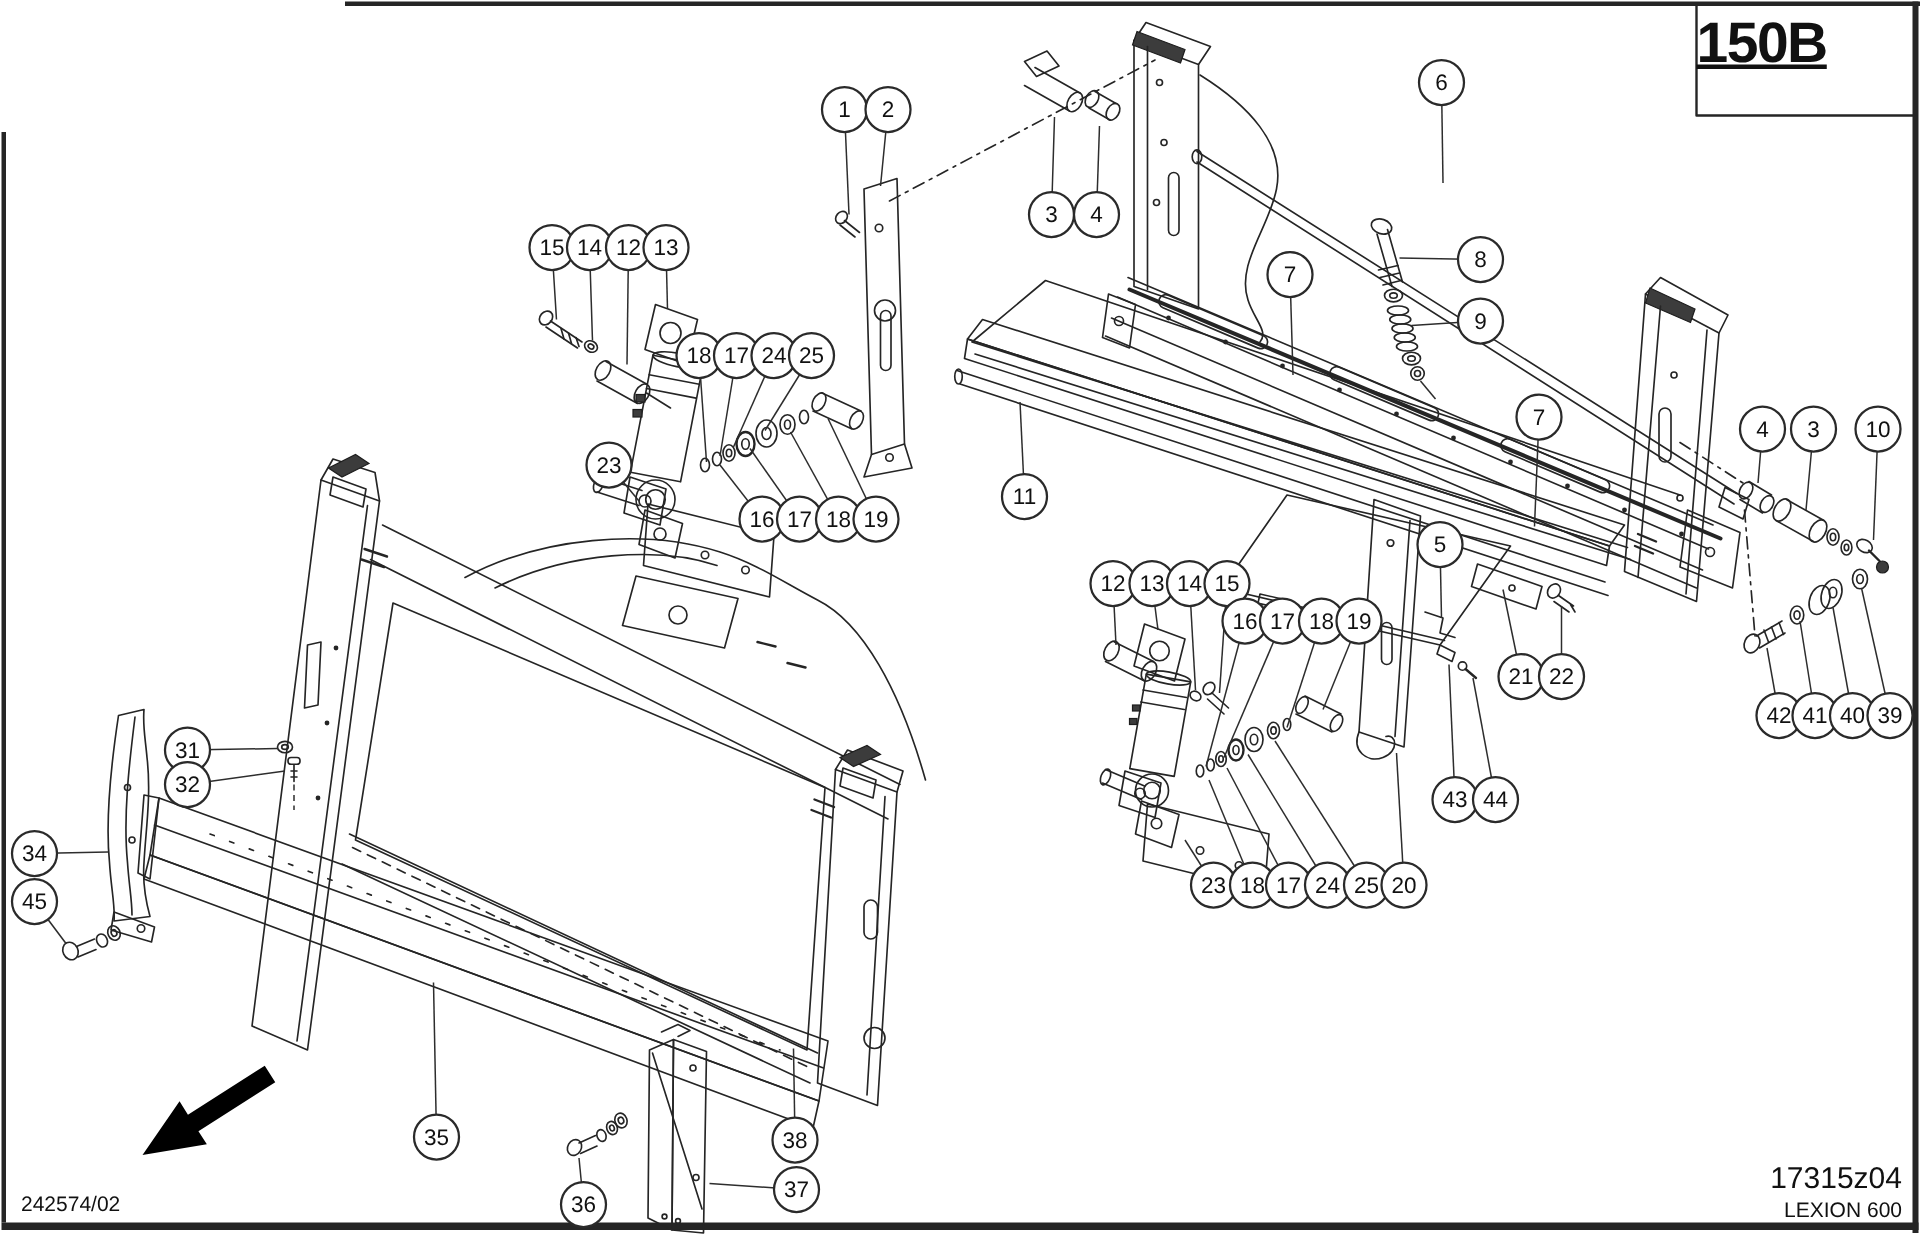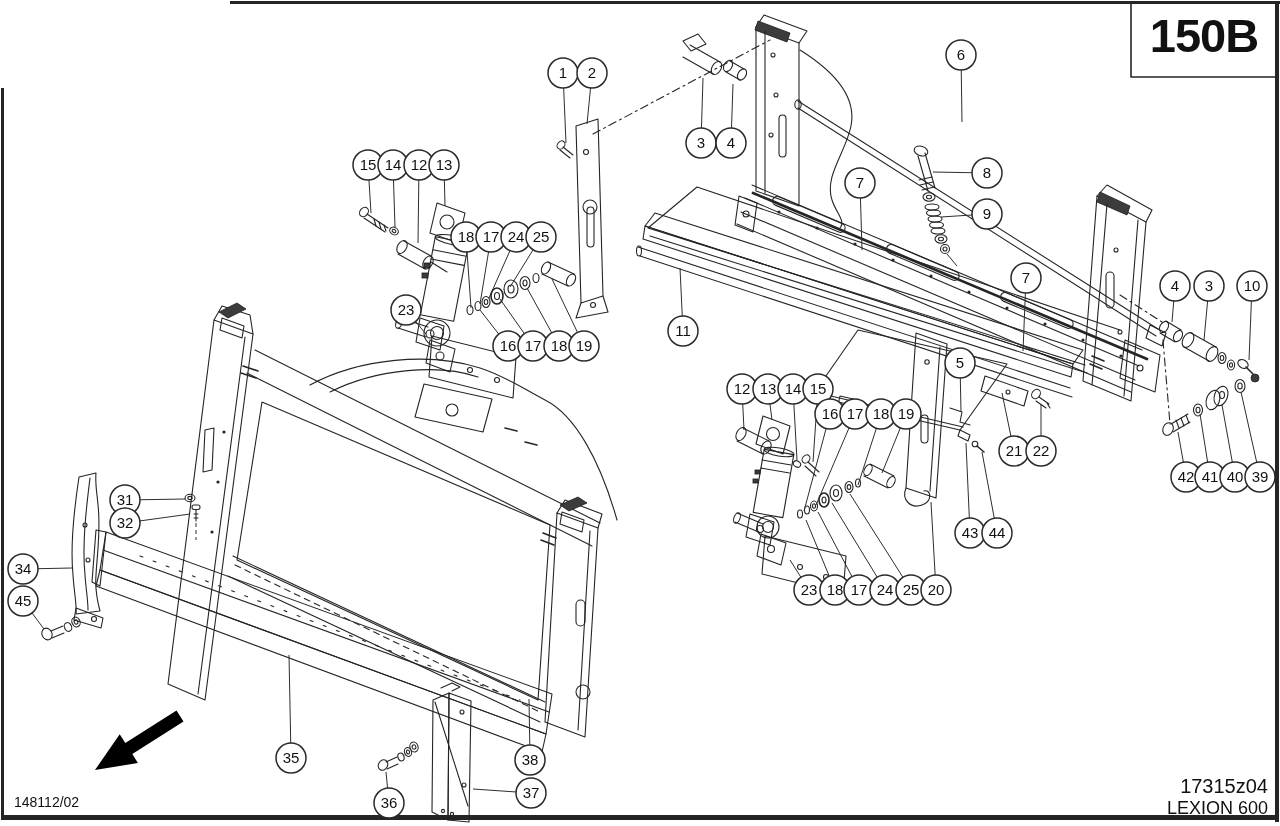--- a/index.html
+++ b/index.html
@@ -9,25 +9,25 @@
   .ln{fill:none;stroke:#252525;stroke-width:1.1;stroke-linecap:round;stroke-linejoin:round;}
   .w2{stroke-width:1.6;}
   .thick{stroke-width:2.7;}
   .dark{fill:#3c3c3c;stroke:#1d1d1d;stroke-width:.8;}
   .dash{stroke-dasharray:8 4 2 4;}
   .dot{fill:#252525;stroke:none;}
   .leader{stroke:#2d2d2d;stroke-width:1;fill:none;}
   .bubble{fill:#ffffff;stroke:#2a2a2a;stroke-width:1.5;}
   .bubble-num{font-family:"Liberation Sans","DejaVu Sans",sans-serif;font-size:15px;
               text-anchor:middle;fill:#111;}
-  .page-title{position:absolute;left:1131px;top:8px;width:146px;text-align:center;
-              font-size:47px;font-weight:bold;letter-spacing:-1px;}
+  .page-title{position:absolute;left:1131px;top:8px;width:146px;text-align:left;
+              font-size:38px;font-weight:bold;letter-spacing:-1px;text-decoration:underline;}
   .doc-number{position:absolute;left:14px;top:794px;font-size:14px;}
   .drawing-number{position:absolute;left:1060px;width:208px;top:775px;font-size:20px;text-align:right;}
-  .model-name{position:absolute;left:1060px;width:208px;top:798px;font-size:18px;text-align:right;}
+  .model-name{position:absolute;left:1060px;width:208px;top:798px;font-size:14px;text-align:right;}
 </style>
 </head>
 <body>
 
 <div class="stage">
 
 <svg class="art" width="1280" height="826" viewBox="0 0 1280 826">
 
   <g>
     <rect x="230" y="1" width="1050" height="3" class="dot"></rect>
@@ -673,17 +673,17 @@
         </g>
         <g>
           <line x1="531" y1="793" x2="473" y2="789" class="leader"></line>
           <circle cx="531" cy="793" r="15" class="bubble"></circle>
           <text x="531" y="793" dy="5.2" class="bubble-num">37</text>
         </g>
       </g>
 </svg>
 
 <div class="page-title">150B</div>
-<div class="doc-number">148112/02</div>
+<div class="doc-number">242574/02</div>
 <div class="drawing-number">17315z04</div>
 <div class="model-name">LEXION 600</div>
 
 </div>
 
 </body></html>

